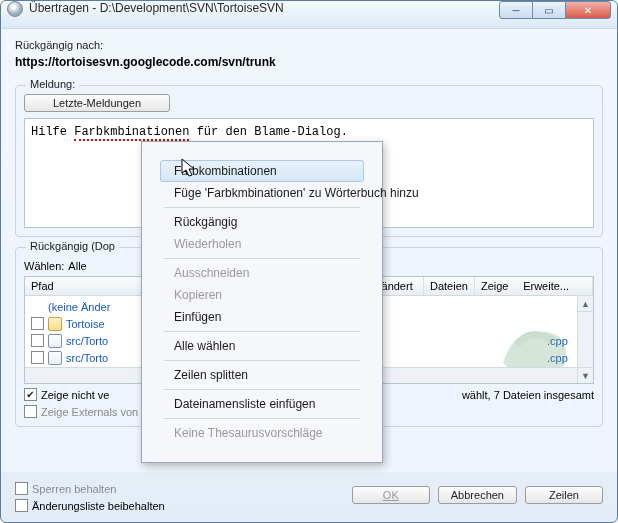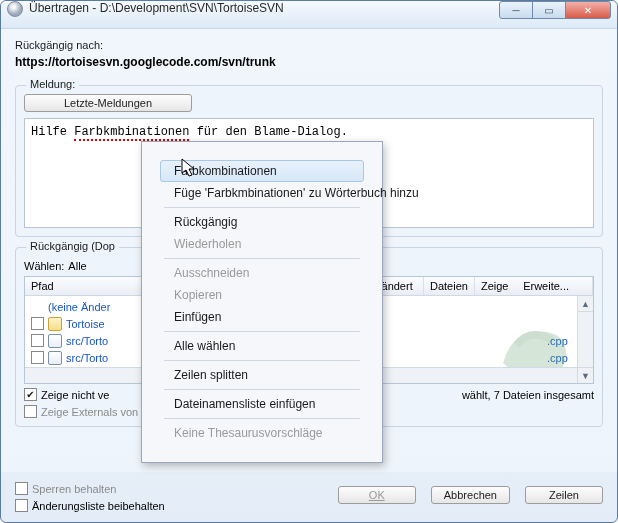--- a/index.html
+++ b/index.html
@@ -125,21 +125,21 @@
     width:110px; height:90px;
     opacity:.28;
     pointer-events:none;
   }
   .scroll-v { position:absolute; right:0; top:19px; bottom:0; width:16px; background:#eef1f6; border-left:1px solid #d3dae4;}
   .scroll-v .up,.scroll-v .dn{height:16px;display:flex;align-items:center;justify-content:center;color:#5a6b80;font-size:9px;border-bottom:1px solid #d3dae4;}
   .scroll-v .dn{position:absolute;bottom:0;left:0;right:0;border-top:1px solid #d3dae4;border-bottom:none;}
   .scroll-h { position:absolute; left:0; right:16px; bottom:0; height:16px; background:#eef1f6; border-top:1px solid #d3dae4;}
   .statusline { display:flex; align-items:center; margin-top:4px; }
   .chk2 { width:13px;height:13px;border:1px solid #888;background:#fff; margin-right:4px; display:inline-flex;align-items:center;justify-content:center;font-size:10px;color:#1a1a1a;}
-  .footer { padding:6px 14px 10px 14px; display:flex; align-items:center; gap:15px; }
+  .footer { padding:6px 14px 10px 14px; display:flex; align-items:center; gap:8px; }
   .footer .spacer{flex:1;}
   .footer .btn{min-width:78px;}
   
   .ctxmenu {
     position:absolute;
     left:140px; top:140px;
     width:242px;
     background:#f5f7fb;
     border:1px solid #9aa7b8;
     box-shadow:2px 3px 8px rgba(0,0,0,.25);
@@ -174,21 +174,21 @@
     </div>
   </div>
 
   <div class="content">
     <div class="lbl">Rückgängig nach:</div>
     <div class="url">https://tortoisesvn.googlecode.com/svn/trunk</div>
     <div class="btn small select-issue">Select Issue</div>
 
     <div class="groupbox" style="margin-top:16px;">
       <div class="legend">Meldung:</div>
-      <div class="btn small" style="width:168px;text-align:center;">Letzte-Meldungen</div>
+      <div class="btn small" style="width:146px;text-align:center;">Letzte-Meldungen</div>
       <div class="msgarea"><span>Hilfe </span><span class="misspell">Farbkmbinationen</span><span> für den Blame-Dialog.</span></div>
     </div>
 
     <div class="groupbox changesbox">
       <div class="legend">Rückgängig (Dop</div>
       <div class="filterrow">
         <span>Wählen:</span>
         <a href="#" class="bold" style="color:#000;text-decoration:none;">Alle</a>
       </div>
       <div class="table-wrap">

